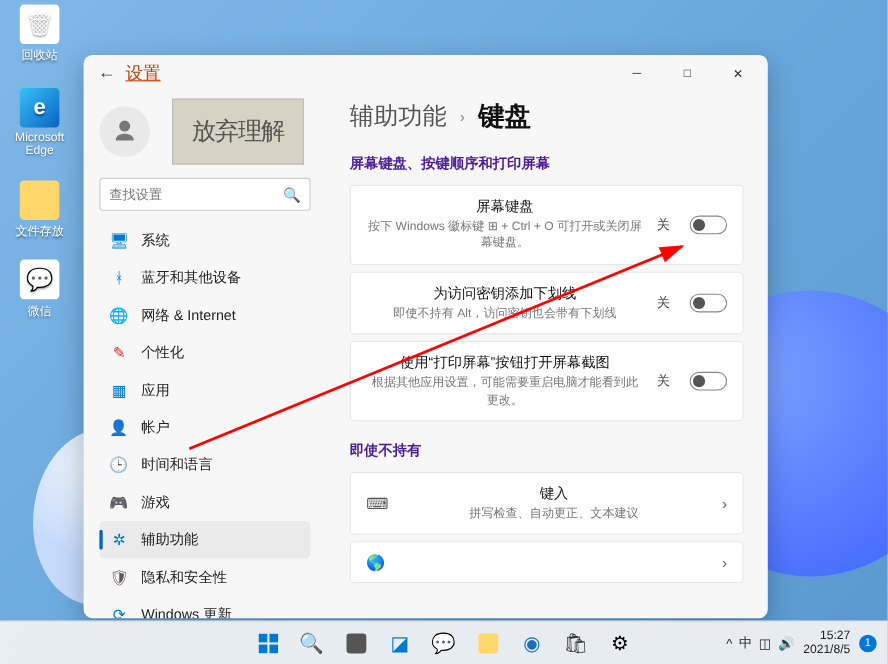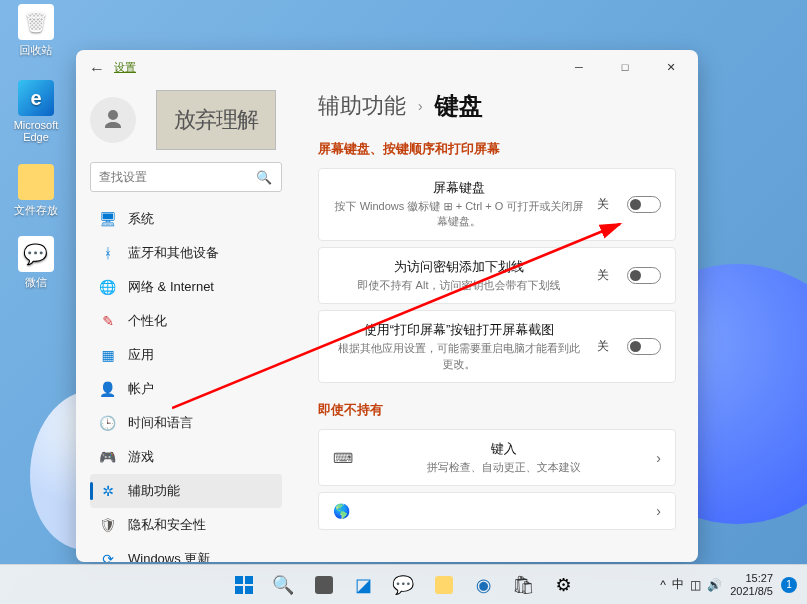--- a/index.html
+++ b/index.html
@@ -18,21 +18,21 @@
   .desk-icon .glyph { width: 36px; height: 36px; margin: 0 auto 3px; display: flex; align-items: center; justify-content: center; border-radius: 4px; font-size: 20px; }
 
   
   .win {
     position: absolute; left: 76px; top: 50px; width: 622px; height: 512px;
     background: #f7f7f7; border-radius: 8px; box-shadow: 0 8px 24px rgba(0,0,0,.25);
     display: flex; flex-direction: column; overflow: hidden;
   }
   .titlebar { height: 34px; display: flex; align-items: center; padding: 0 4px; }
   .titlebar .back { width: 34px; height: 34px; display: flex; align-items: center; justify-content: center; font-size: 16px; color: #444; cursor: pointer; }
-  .titlebar .title { font-size: 11px; color: #4d7c0f; text-decoration: underline; }
+  .titlebar .title { font-size: 16px; color: #c2410c; text-decoration: underline; }
   .titlebar .spacer { flex: 1; }
   .titlebar .winbtn { width: 46px; height: 34px; display: flex; align-items: center; justify-content: center; cursor: pointer; color: #333; font-size: 11px; }
 
   .body { flex: 1; display: flex; overflow: hidden; }
 
   .sidebar { width: 220px; padding: 0 14px 10px; overflow-y: auto; }
   .profile { display: flex; align-items: center; gap: 20px; padding: 6px 0 12px; }
   .avatar { width: 46px; height: 46px; border-radius: 50%; background: #e9e9e9; display: flex; align-items: center; justify-content: center; }
   .avatar svg { width: 24px; height: 24px; fill: #777; }
   .profile-img { width: 120px; height: 60px; background: #d6d2c4; border: 1px solid #bbb; display: flex; align-items: center; justify-content: center; font-family: cursive; font-size: 22px; color: #555; letter-spacing: -1px; }
@@ -43,21 +43,21 @@
   .nav-item { display: flex; align-items: center; gap: 12px; height: 34px; padding: 0 10px; font-size: 13px; color: #222; border-radius: 4px; cursor: pointer; position: relative; }
   .nav-item.active { background: #eaeaea; }
   .nav-item.active::before { content: ""; position: absolute; left: 0; top: 8px; bottom: 8px; width: 3px; background: #0067c0; border-radius: 2px; }
   .nav-item .nicon { width: 16px; height: 16px; display: flex; align-items: center; justify-content: center; font-size: 14px; }
 
   .main { flex: 1; padding: 4px 22px 10px; overflow-y: auto; }
   .crumb { display: flex; align-items: center; gap: 12px; margin: 2px 0 18px; }
   .crumb .c1 { font-size: 22px; color: #555; }
   .crumb .sep { color: #888; font-size: 14px; }
   .crumb .c2 { font-size: 24px; font-weight: 600; color: #111; }
-  .section-h { font-size: 13px; font-weight: 600; color: #c2410c; margin: 8px 0 10px; }
+  .section-h { font-size: 13px; font-weight: 600; color: #4c1d95; margin: 8px 0 10px; }
 
   .card { background: #fff; border: 1px solid #e6e6e6; border-radius: 4px; padding: 10px 14px; margin-bottom: 6px; display: flex; align-items: center; gap: 12px; }
   .card .ct { flex: 1; text-align: center; }
   .card .ct .t { font-size: 13px; color: #111; }
   .card .ct .d { font-size: 11px; color: #777; margin-top: 2px; line-height: 1.4; }
   .card .state { font-size: 12px; color: #444; margin-right: 6px; }
   .toggle { width: 34px; height: 17px; border-radius: 10px; border: 1px solid #888; background: #fff; position: relative; cursor: pointer; }
   .toggle::after { content: ""; position: absolute; width: 11px; height: 11px; border-radius: 50%; background: #555; top: 2px; left: 2px; }
   .chev { color: #666; font-size: 14px; }
   .card .cicon { width: 18px; color: #555; font-size: 14px; text-align: center; }

